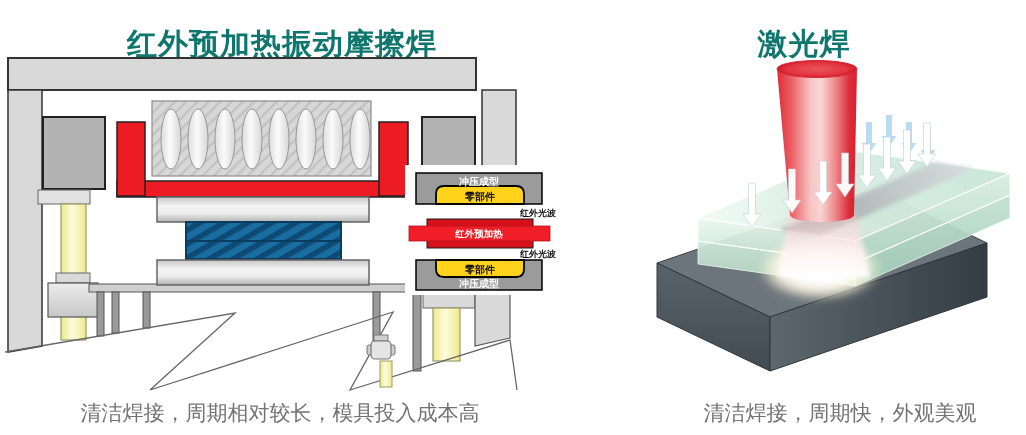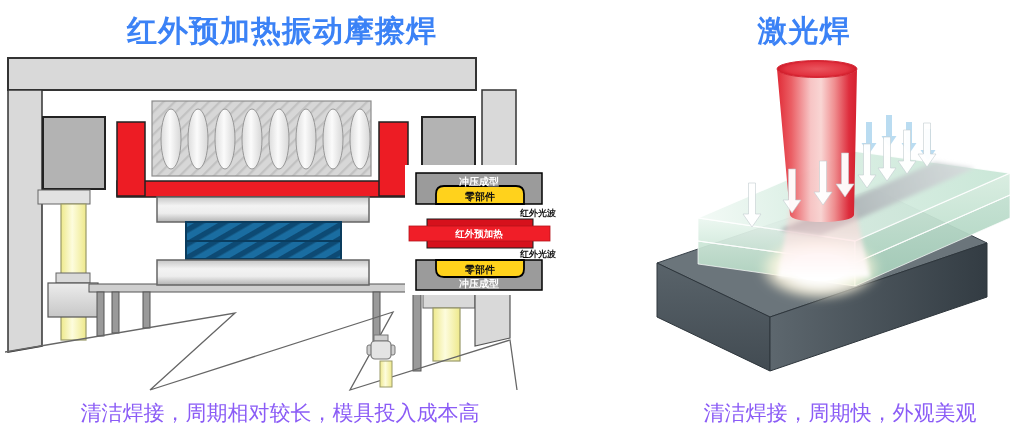--- a/index.html
+++ b/index.html
@@ -1,21 +1,21 @@
 <!DOCTYPE html>
 <html><head>
 <meta charset="utf-8">
 <style>
   html,body{margin:0;padding:0;background:#ffffff;}
   body{font-family:"Liberation Sans","DejaVu Sans",sans-serif;}
   .canvas{position:relative;width:1026px;height:435px;background:#ffffff;overflow:hidden;}
-  .panel-title{position:absolute;top:11px;font-size:30px;font-weight:bold;color:#3b82f6;text-align:center;letter-spacing:1px;white-space:nowrap;}
+  .panel-title{position:absolute;top:24px;font-size:30px;font-weight:bold;color:#0f766e;text-align:center;letter-spacing:1px;white-space:nowrap;}
   .title-left{left:0;width:564px;}
   .title-right{left:594px;width:420px;text-align:center;}
-  .panel-caption{position:absolute;top:399px;font-size:21px;font-weight:500;color:#8b5cf6;text-align:center;white-space:nowrap;}
+  .panel-caption{position:absolute;top:399px;font-size:21px;font-weight:500;color:#737373;text-align:center;white-space:nowrap;}
   .caption-left{left:0;width:560px;}
   .caption-right{left:630px;width:420px;}
   svg{position:absolute;display:block;}
   #machine-svg{left:5px;top:55px;}
   #laser-svg{left:640px;top:55px;}
   svg text{font-family:"Liberation Sans","DejaVu Sans",sans-serif;}
   .inset-bar-label{font-size:10px;font-weight:bold;fill:#ffffff;}
   .inset-part-label{font-size:10px;font-weight:bold;fill:#111111;}
   .inset-small-label{font-size:9px;font-weight:bold;fill:#111111;}
   .inset-heater-label{font-size:9.5px;font-weight:bold;fill:#ffffff;}

